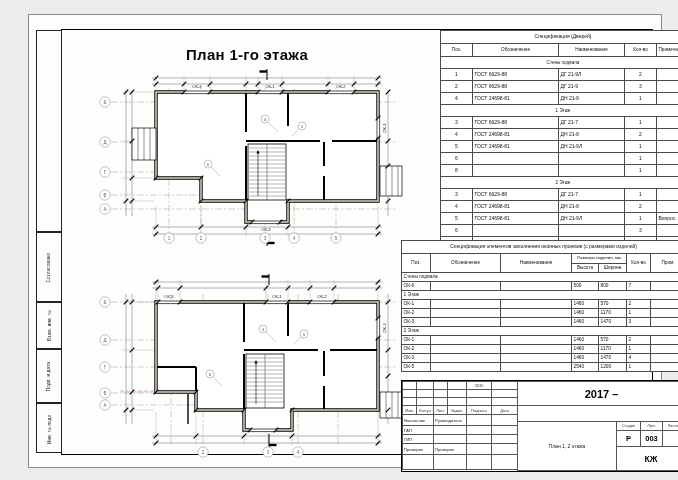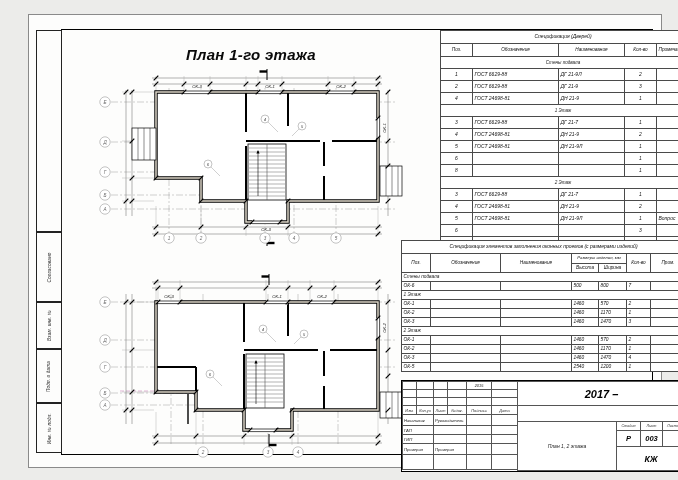--- a/index.html
+++ b/index.html
@@ -1,18 +1,18 @@
 <!DOCTYPE html>
 <html><head>
 <meta charset="utf-8">
 <style>
   html,body{margin:0;padding:0;background:#ececea;font-family:"Liberation Sans",sans-serif;-webkit-text-size-adjust:none;}
   #stage{position:relative;width:678px;height:480px;background:#ececea;overflow:hidden;}
   #sheet{position:absolute;left:28px;top:14px;width:632px;height:452px;background:#fdfdfc;border:1px solid #8a8a8a;}
-  #frame{position:absolute;left:32px;top:14px;width:592px;height:426px;border:1.6px solid #000;box-sizing:border-box;font-style:italic;}
+  #frame{position:absolute;left:32px;top:14px;width:592px;height:426px;border:1.6px solid #000;box-sizing:border-box;}
   
   .vcell{position:absolute;width:26px;border:0.6px solid #222;box-sizing:border-box;display:flex;align-items:center;justify-content:center;background:#fdfdfc;}
   .vcell span{transform:rotate(-90deg);white-space:nowrap;font-size:4.6px;color:#222;letter-spacing:0.2px;}
   
   #plan-title{position:absolute;left:124px;top:16px;font-size:15px;font-weight:bold;color:#0a0a0a;letter-spacing:0.3px;}
   .plan{position:absolute;}
   .plan text{font-family:"Liberation Sans",sans-serif;}
   .axc circle{fill:#fff;stroke:#9a9a9a;stroke-width:0.6;}
   .axc text{font-size:4.6px;fill:#666;text-anchor:middle;}
   .lbl{font-size:4.2px;fill:#1a1a1a;text-anchor:middle;}

